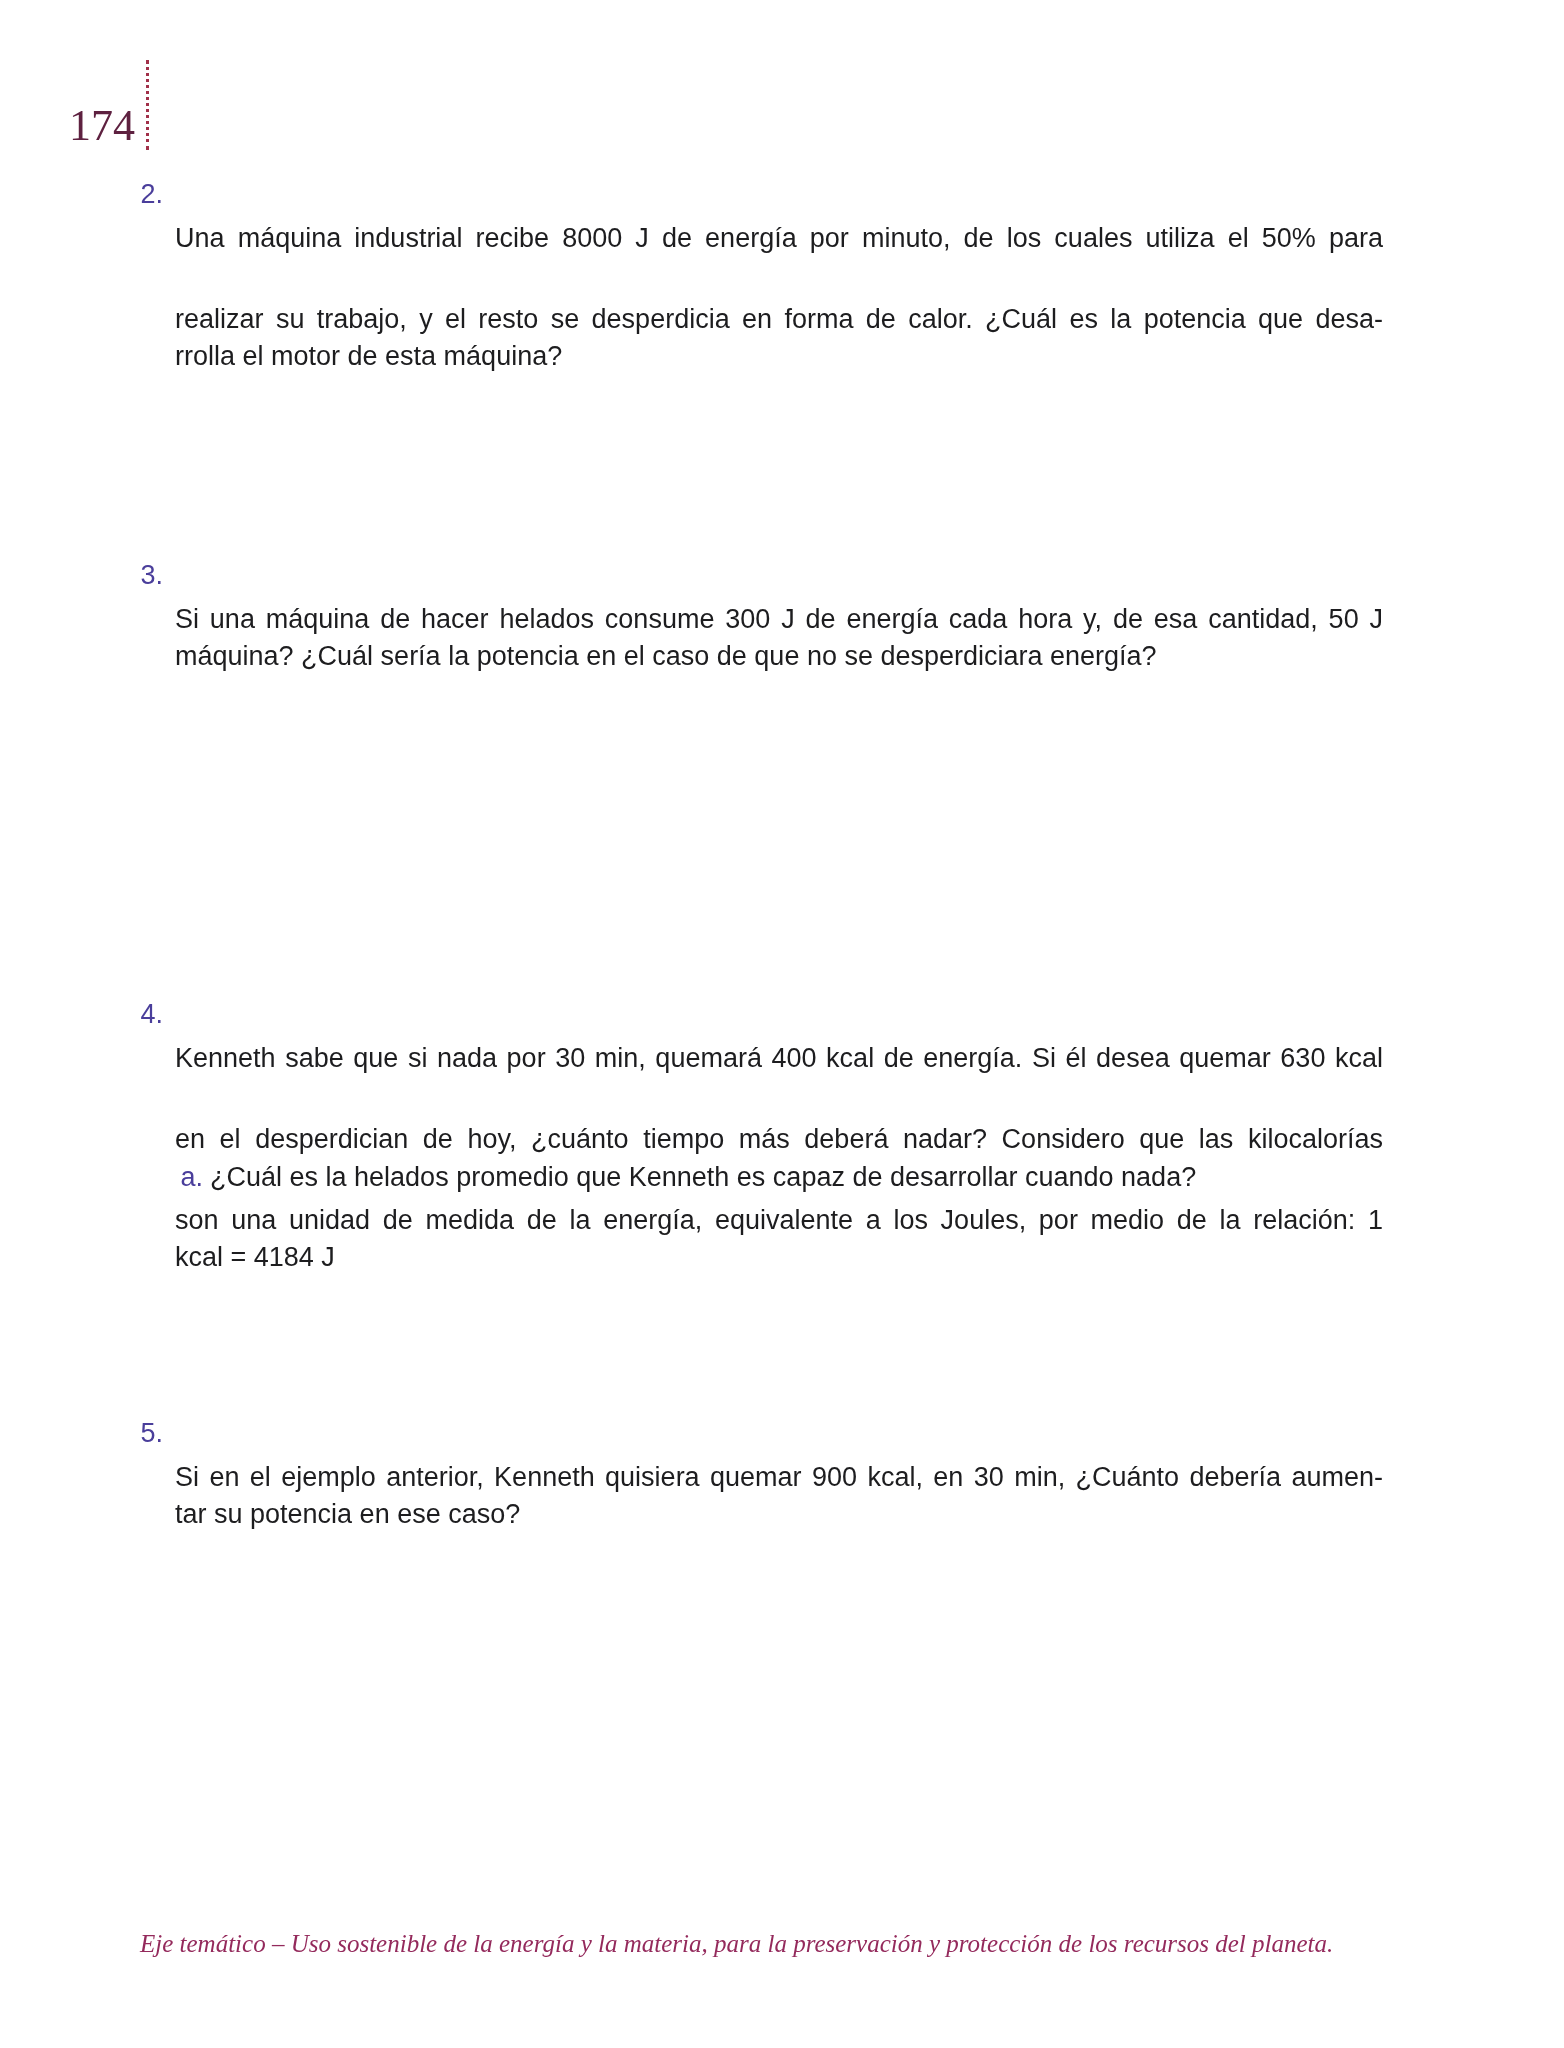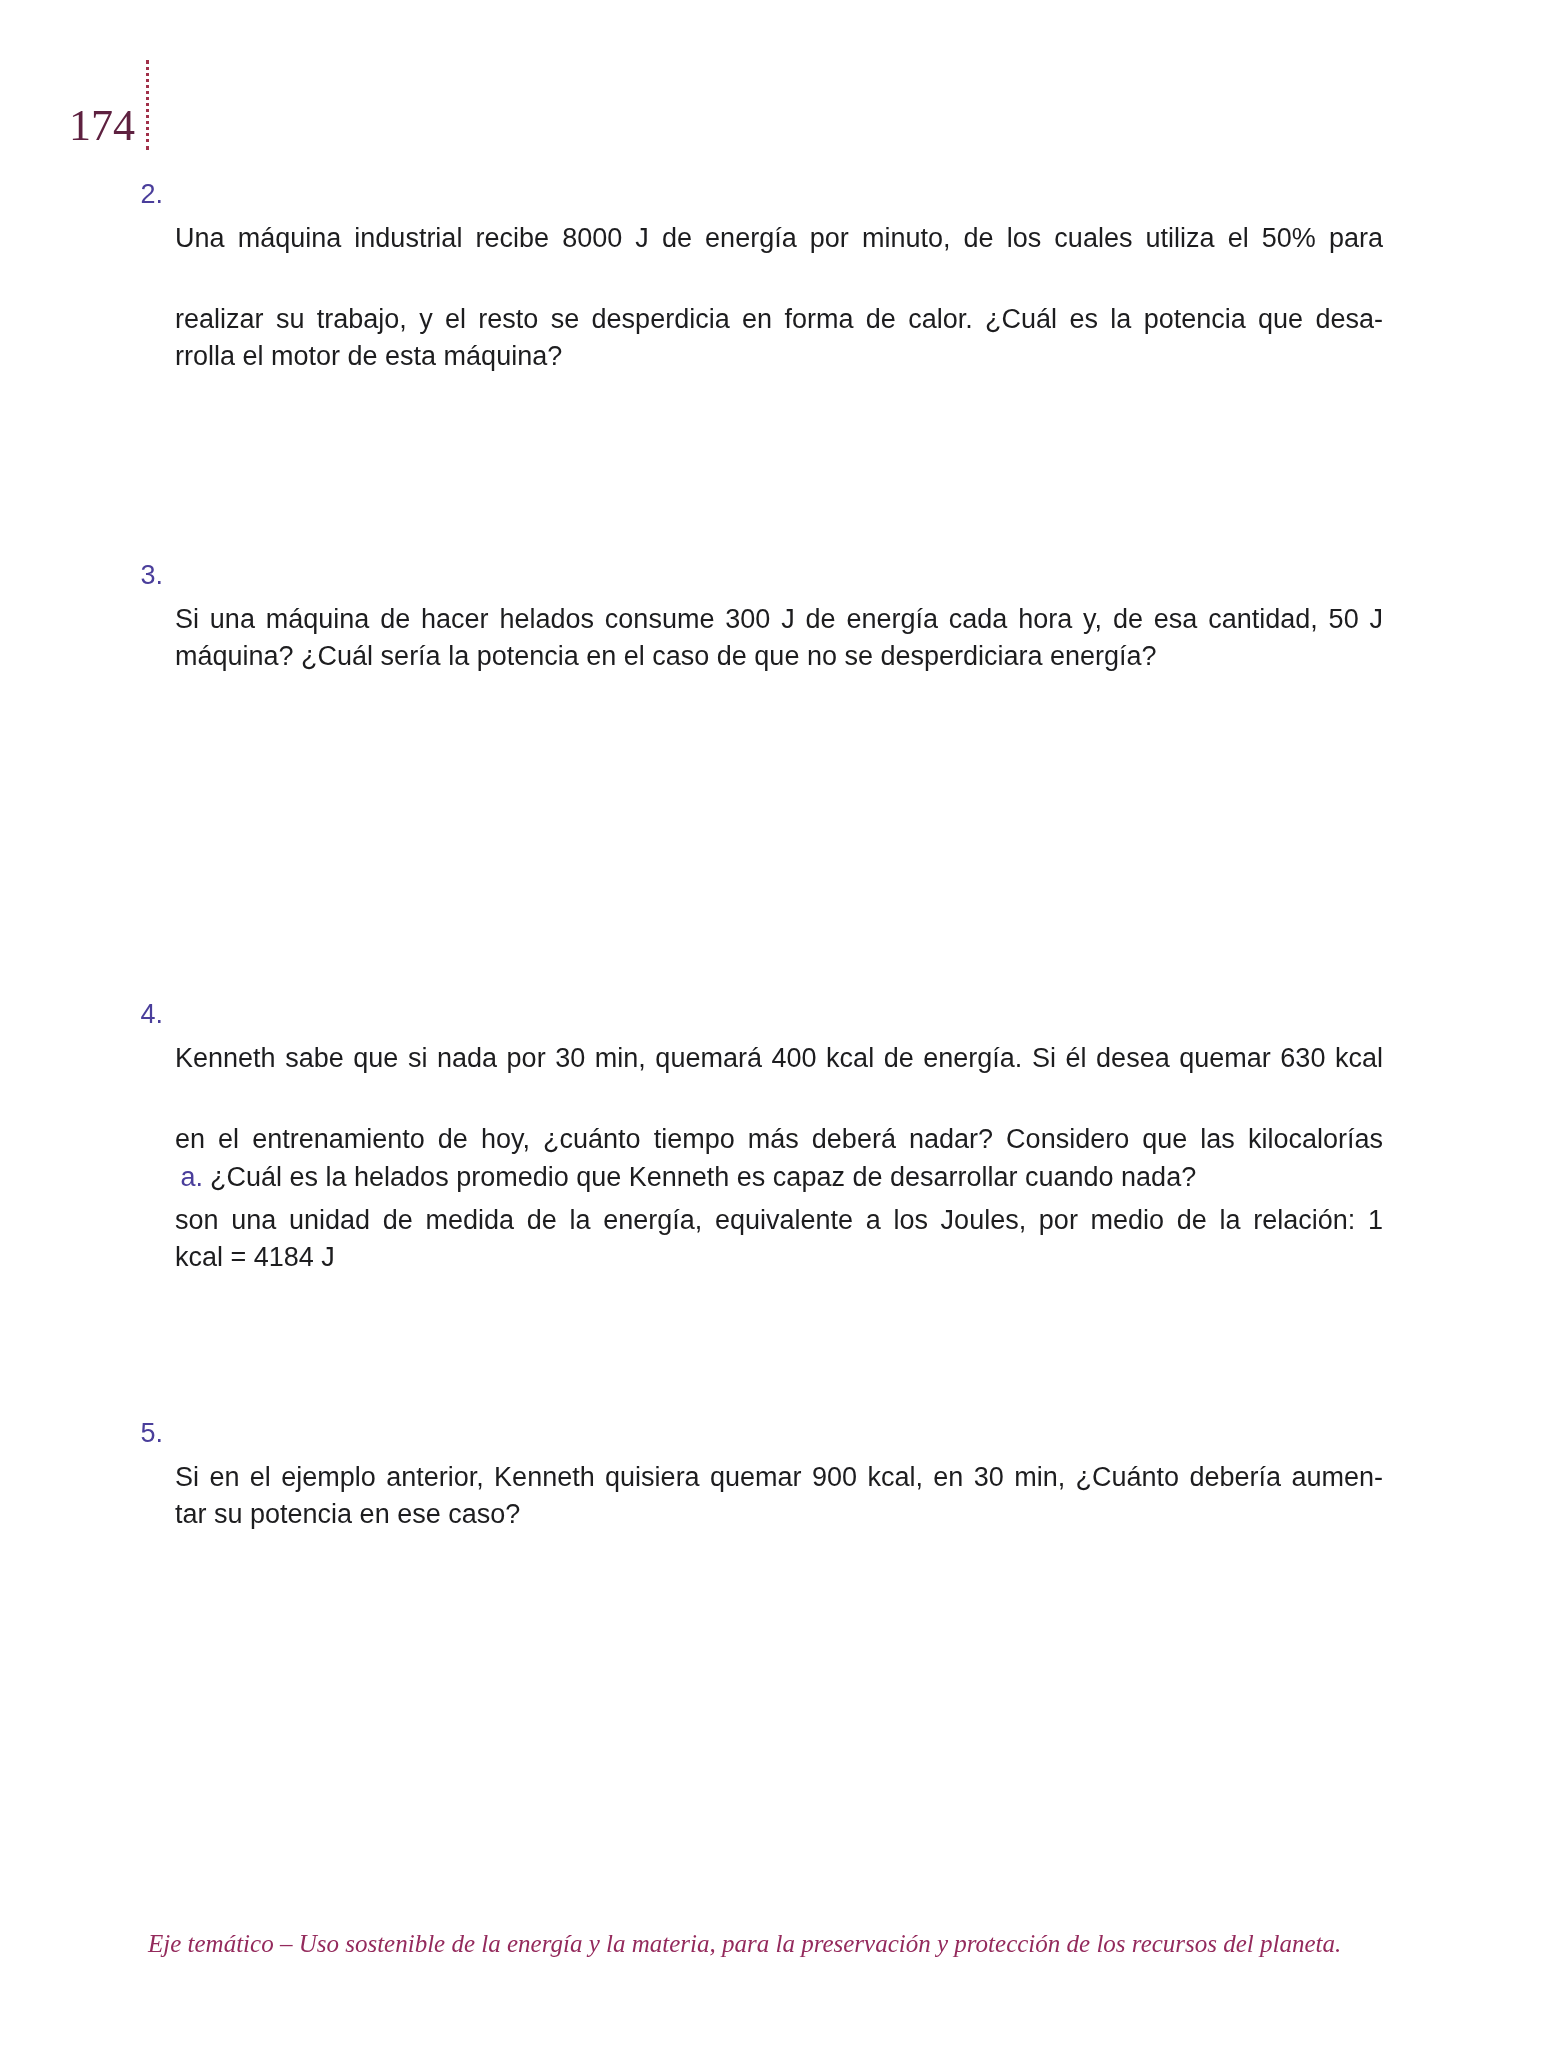--- a/index.html
+++ b/index.html
@@ -50,21 +50,20 @@
   }
   .item.sub{left:174px;}
   .item.sub .num{width:29px;margin-right:7px;}
   .item.sub .body{width:1173px;}
   .footer{
     position:absolute;left:140px;top:1929px;
     font-family:"Liberation Serif",serif;
     font-style:italic;
     font-size:25px;line-height:1.2;
     color:var(--c-footer);
-    margin-left:8px;
   }
 </style>
 </head>
 <body>
 
 <div class="page">
 
   <div class="pagenum">174</div>
   <div class="dots"></div>
 
@@ -82,21 +81,21 @@
     <div class="body">
       <div class="ln jl">Si una máquina de hacer helados consume 300 J de energía cada hora y, de esa cantidad, 50 J</div>
       <div class="ln">máquina? ¿Cuál sería la potencia en el caso de que no se desperdiciara energía?</div>
     </div>
   </section>
 
   <section class="item" style="top:996px">
     <span class="num">4.</span>
     <div class="body">
       <div class="ln jl">Kenneth sabe que si nada por 30 min, quemará 400 kcal de energía. Si él desea quemar 630 kcal</div>
-      <div class="ln jl">en el entrenamiento de hoy, ¿cuánto tiempo más deberá nadar? Considero que las kilocalorías</div>
+      <div class="ln jl">en el desperdician de hoy, ¿cuánto tiempo más deberá nadar? Considero que las kilocalorías</div>
       <div class="ln jl">son una unidad de medida de la energía, equivalente a los Joules, por medio de la relación: 1</div>
       <div class="ln">kcal = 4184 J</div>
     </div>
   </section>
 
   <section class="item sub" style="top:1159px">
     <span class="num">a.</span>
     <div class="body">
       <div class="ln">¿Cuál es la helados promedio que Kenneth es capaz de desarrollar cuando nada?</div>
     </div>

